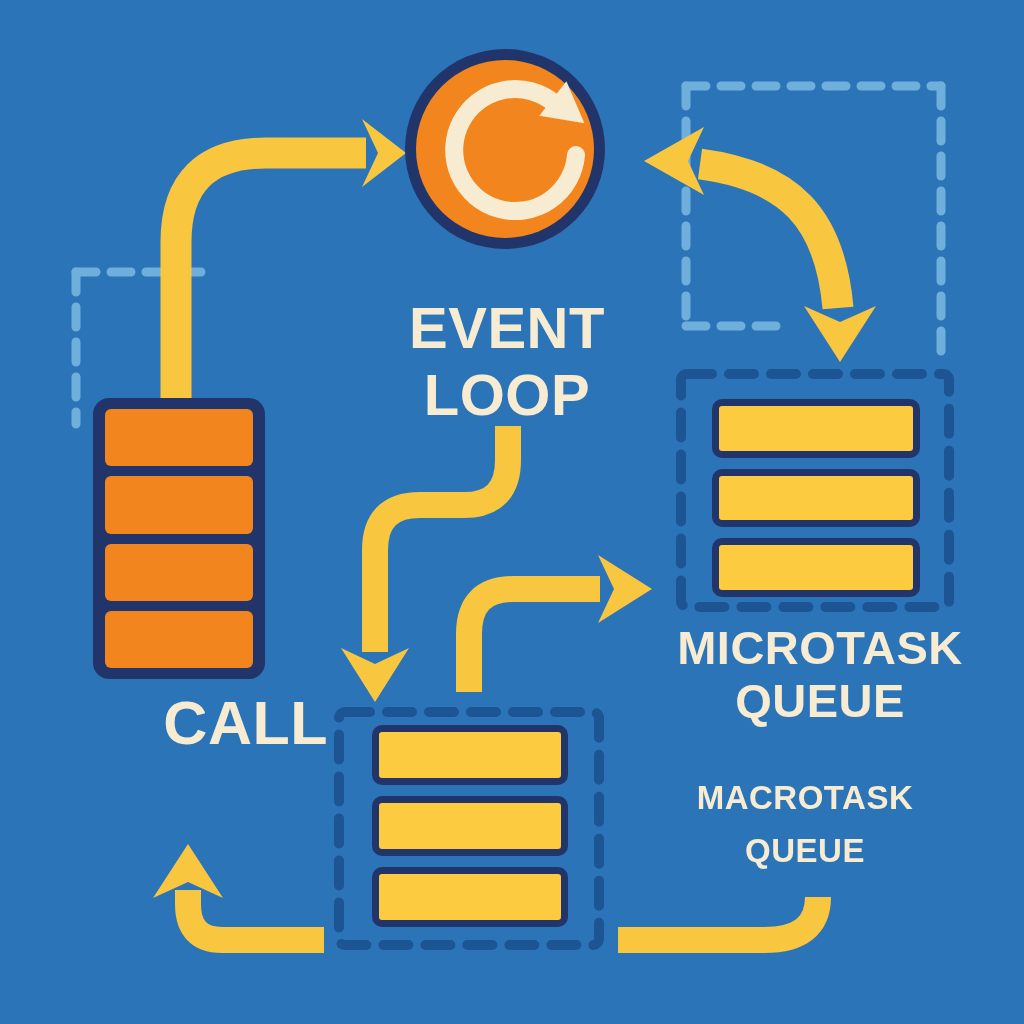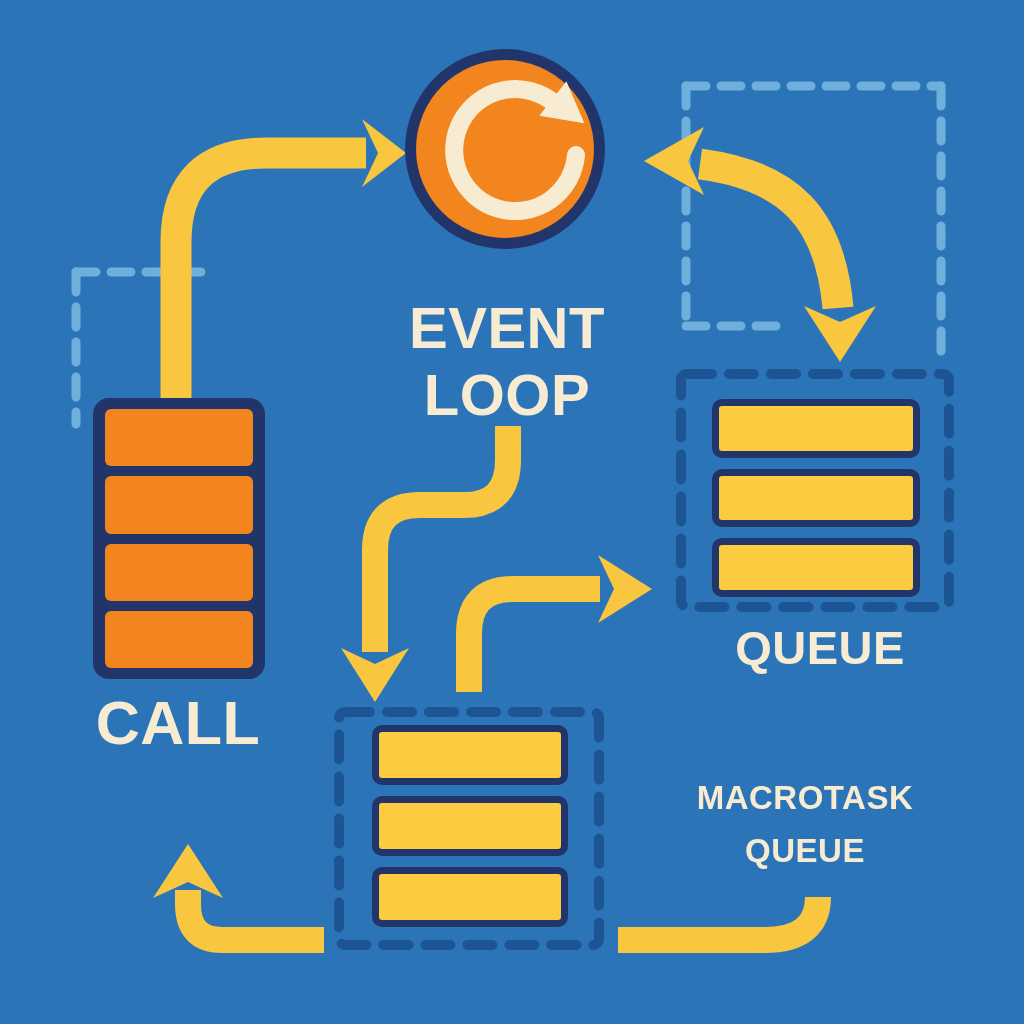--- a/index.html
+++ b/index.html
@@ -24,21 +24,21 @@
   .ring { fill: var(--c-navy); }
   .disc { fill: var(--c-orange); }
   .refresh-arc { stroke: var(--c-cream); stroke-width:18; fill:none; stroke-linecap:round; }
   .refresh-head { fill: var(--c-cream); }
 
   
   .label { position:absolute; color: var(--c-cream); font-weight:bold;
            text-align:center; letter-spacing:0.5px; }
   .label .ln { display:block; }
   #lbl-event     { left:334px; top:262px; width:346px; font-size:58px; line-height:67px;margin-top:32px; }
-  #lbl-callstack { left:28px;  top:688px; width:300px; font-size:61px; line-height:71px; }
+  #lbl-callstack { left:28px;  top:688px; width:300px; font-size:61px; line-height:71px;text-align:right; }
   #lbl-micro     { left:650px; top:621px; width:340px; font-size:47px; line-height:53px; }
   #lbl-macro     { left:635px; top:771px; width:340px; font-size:33px; line-height:53px; }
 
   
   .slots { position:absolute; display:flex; flex-direction:column; box-sizing:border-box; }
   #callstack-frame { left:93px; top:398px; width:172px; height:281px;
     background: var(--c-navy); border-radius:16px; padding:11px 12px; gap:10px; }
   #callstack-frame .slot { flex:1; background: var(--c-orange); border-radius:6px; }
   .queue-slots { gap:11px; }
   #micro-slots { left:712px; top:399px; width:208px; height:198px; }
@@ -126,20 +126,21 @@
   <div class="label" id="lbl-event">
     <span class="ln">EVENT</span>
     <span class="ln">LOOP</span>
   </div>
 
   <div class="label" id="lbl-callstack">
     <span class="ln">CALL</span>
   </div>
 
   <div class="label" id="lbl-micro">
+    <span class="ln">MICROTASK</span>
     <span class="ln">QUEUE</span>
   </div>
 
   <div class="label" id="lbl-macro">
     <span class="ln">MACROTASK</span>
     <span class="ln">QUEUE</span>
   </div>
 
 </div>
 

